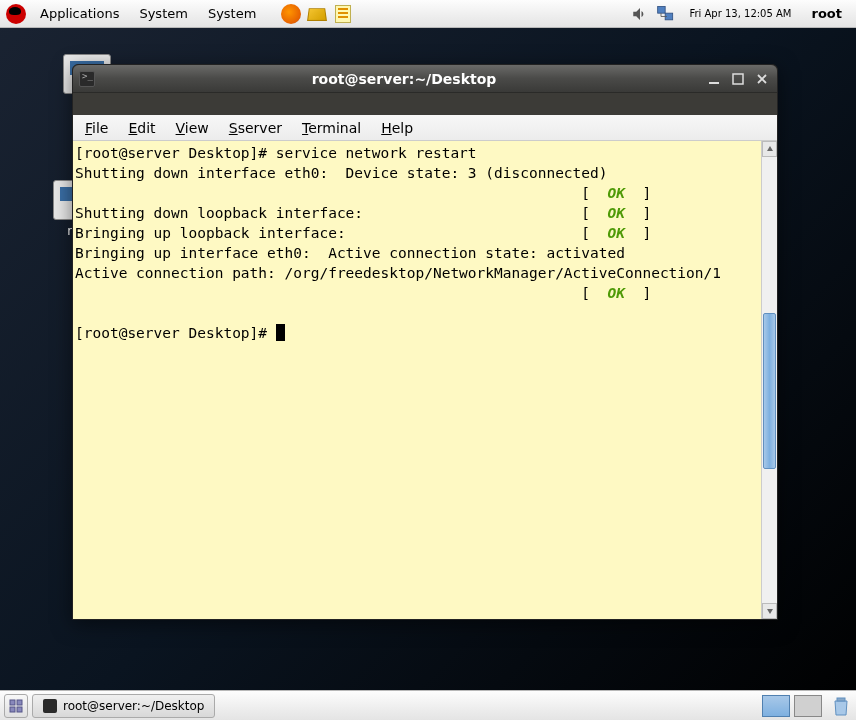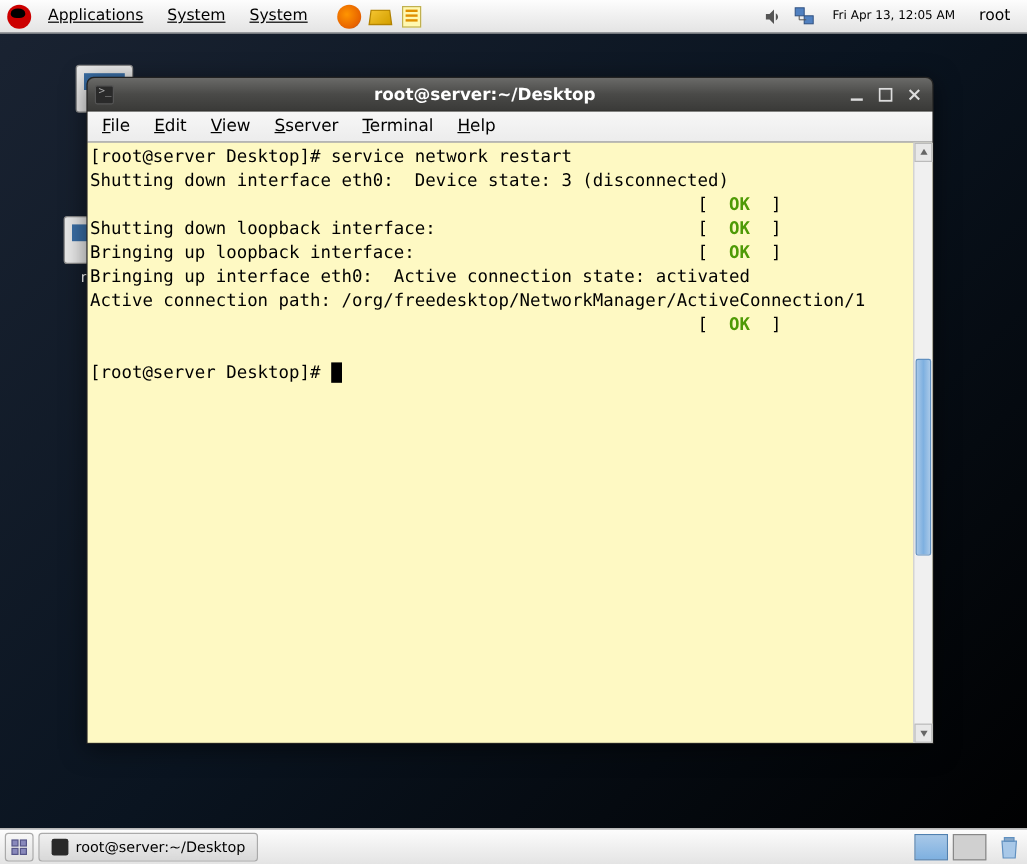--- a/index.html
+++ b/index.html
@@ -42,21 +42,20 @@
   left: 3px;
   width: 12px;
   height: 8px;
   background: #000;
   border-radius: 50% 50% 40% 40%;
 }
 .panel-menu-item {
   padding: 4px 8px;
   cursor: pointer;
   border-radius: 3px;
-  text-decoration: underline;
 }
 .panel-spacer-sm { width: 8px; }
 .panel-spacer { flex: 1; }
 .panel-app-icon {
   width: 22px;
   height: 22px;
   display: flex;
   align-items: center;
   justify-content: center;
   cursor: pointer;
@@ -82,21 +81,21 @@
   content: "";
   position: absolute;
   top: 2px; left: 2px;
   width: 10px; height: 2px;
   background: #e09000;
   box-shadow: 0 4px 0 #e09000, 0 8px 0 #e09000;
 }
 .volume-icon svg { width: 18px; height: 18px; }
 .network-icon svg { width: 20px; height: 20px; }
 .clock-text { padding: 0 8px; font-size: 10px; }
-.user-text { font-weight: normal; padding: 0 8px; text-align: center; }
+.user-text { font-weight: bold; padding: 0 8px; text-align: center; }
 
 
 .desktop-icon {
   position: absolute;
   width: 70px;
   text-align: center;
   color: #fff;
   font-size: 12px;
 }
 .desktop-icon .icon-box {
@@ -173,21 +172,23 @@
   font-size: 12px;
   font-weight: bold;
 }
 .titlebar-btn svg { width: 12px; height: 12px; }
 
 .menubar {
   height: 26px;
   background: linear-gradient(to bottom, #f7f7f7 0%, #ececec 100%);
   border-bottom: 1px solid #ccc;
   display: flex;
+  align-items: center;
   padding-left: 2px;
+  margin-top: 22px;
 }
 .menu-item {
   padding: 4px 10px;
   cursor: pointer;
   font-size: 14px;
 }
 .menu-item .mn { text-decoration: underline; }
 
 .terminal-body {
   flex: 1;
@@ -197,21 +198,21 @@
 .terminal-content {
   flex: 1;
   padding: 2px 2px;
   font-family: "DejaVu Sans Mono", "Liberation Mono", monospace;
   font-size: 14.5px;
   line-height: 20px;
   white-space: pre;
   color: #000;
   overflow: hidden;
 }
-.ok { color: #4e9a06; font-weight: bold; }
+.ok { color: #4e9a06; font-weight: bold; font-style: italic; }
 .cursor {
   display: inline-block;
   width: 9px;
   height: 17px;
   background: #000;
   vertical-align: text-bottom;
 }
 .scrollbar {
   width: 16px;
   background: #f0f0f0;

